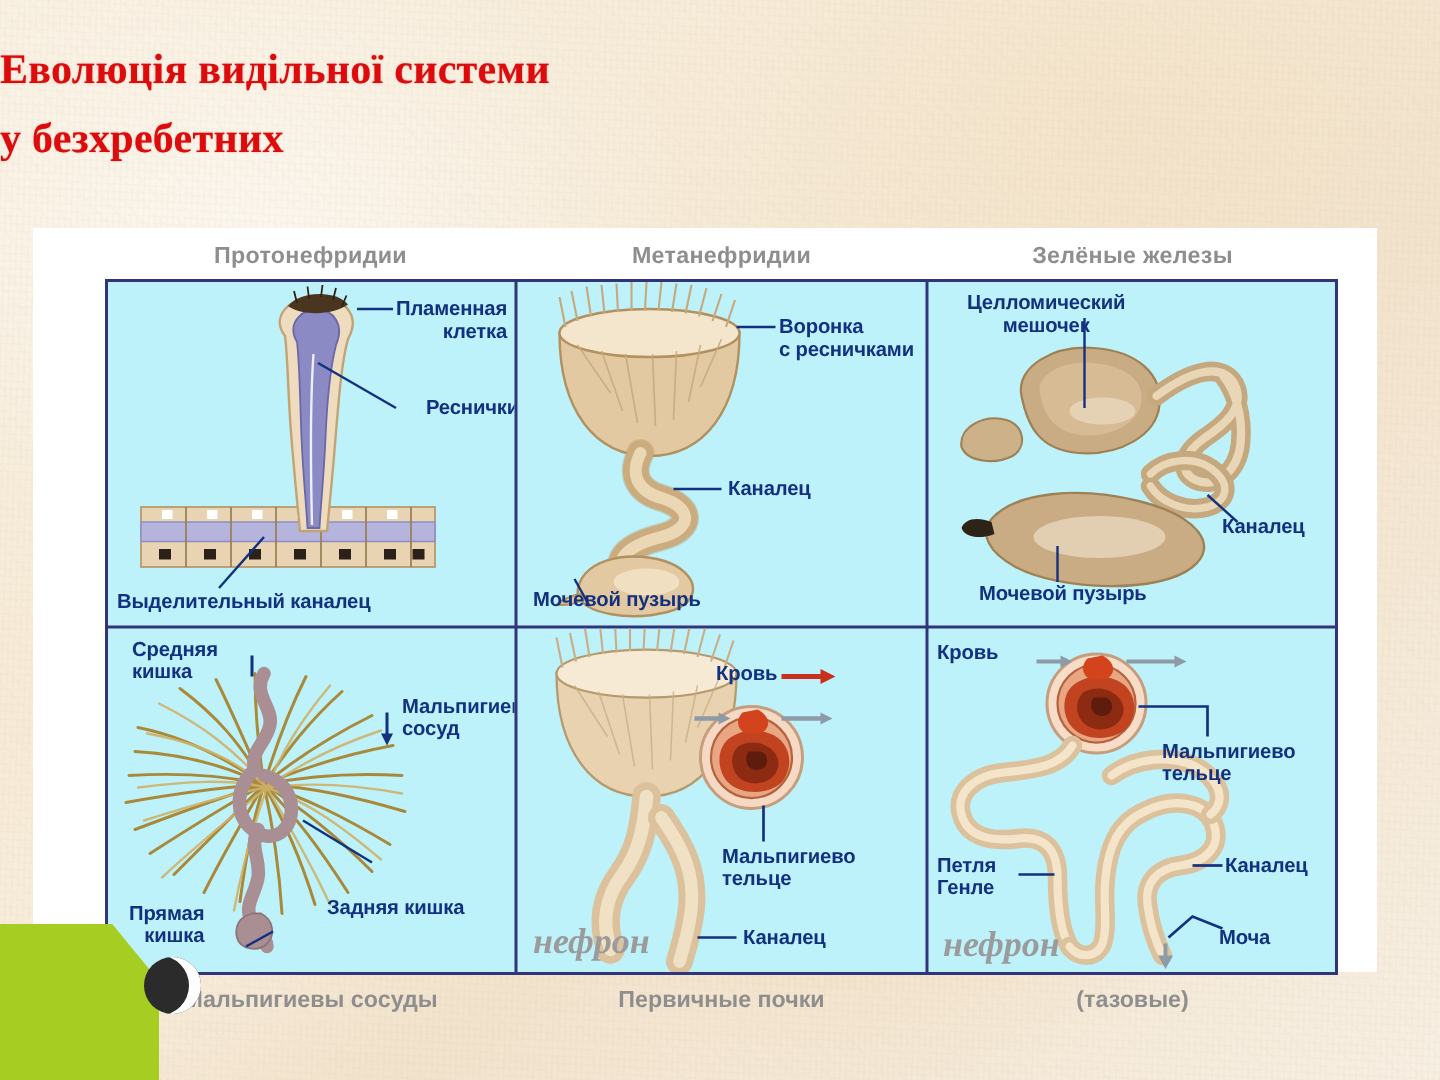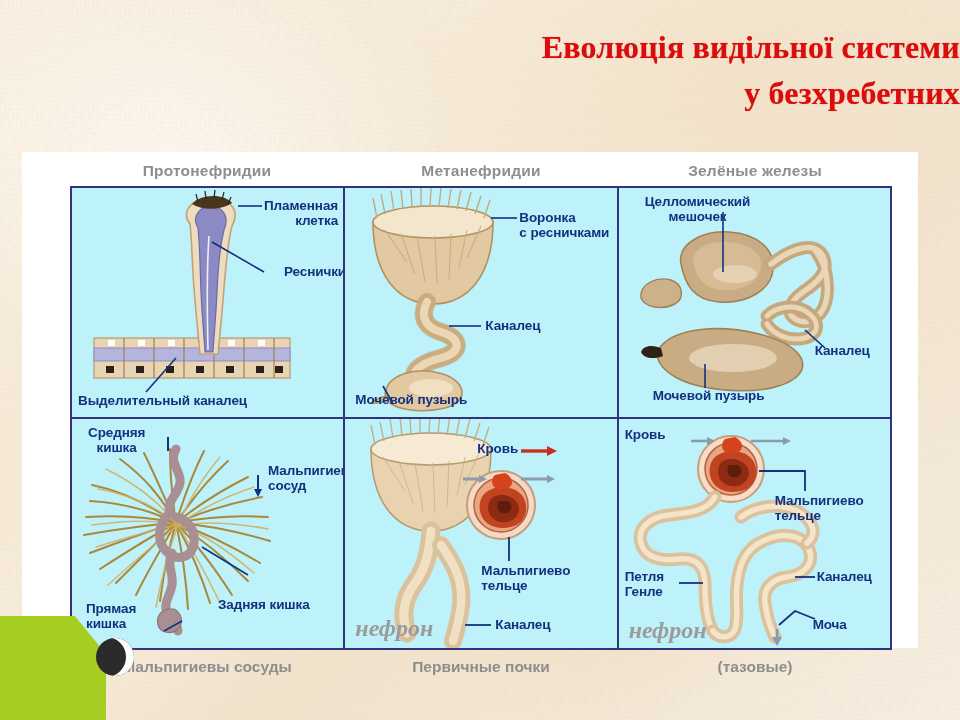--- a/index.html
+++ b/index.html
@@ -33,24 +33,24 @@
       repeating-linear-gradient(92deg, rgba(205,180,145,.10) 0px, rgba(205,180,145,.10) 1px, rgba(255,255,255,0) 1px, rgba(255,255,255,0) 4px),
       repeating-linear-gradient(3deg, rgba(198,172,138,.08) 0px, rgba(198,172,138,.08) 1px, rgba(255,255,255,0) 1px, rgba(255,255,255,0) 5px),
       repeating-linear-gradient(47deg, rgba(215,195,165,.07) 0px, rgba(215,195,165,.07) 2px, rgba(255,255,255,0) 2px, rgba(255,255,255,0) 9px);
     pointer-events: none;
   }
 
   
   #title {
     position: absolute;
     left: 0; right: 0; top: 24px;
-    text-align: right;
+    text-align: left;
     font-family: "Liberation Serif", "DejaVu Serif", serif;
     font-weight: bold;
-    font-size: 32px;
+    font-size: 28px;
     line-height: 46px;
     color: #dd0b0b;
     letter-spacing: .2px;
     text-shadow: 0 0 1px rgba(160,0,0,.45);
     z-index: 6;
   }
   #title .l2 { display: block; }
 
   
   #plate {
@@ -390,25 +390,25 @@
                      C100 204 106 206 106 212" fill="none" stroke="#a98f93" stroke-width="9" stroke-linecap="round"></path>
             <path d="M96 190 C88 192 84 198 86 206 C88 214 100 216 106 210
                      C112 204 110 194 102 190 Z" fill="#a98f93" stroke="#8d7478" stroke-width="1.2"></path>
 
             <line x1="96" y1="18" x2="96" y2="32" stroke="#13317e" stroke-width="2"></line>
             <line x1="186" y1="56" x2="186" y2="74" stroke="#13317e" stroke-width="2"></line>
             <polygon points="186,78 182,70 190,70" fill="#13317e"></polygon>
             <line x1="176" y1="156" x2="130" y2="128" stroke="#13317e" stroke-width="1.6"></line>
             <line x1="110" y1="202" x2="92" y2="212" stroke="#13317e" stroke-width="1.6"></line>
           </svg>
-          <div class="lbl" style="left:16px; top:6px; text-align:center;">Средняя
+          <div class="lbl" style="left:16px; top:6px; text-align:left;">Средняя
 кишка</div>
           <div class="lbl" style="left:196px; top:44px;">Мальпигиев
 сосуд</div>
-          <div class="lbl" style="left:14px; top:182px; text-align:left;">Прямая
+          <div class="lbl" style="left:14px; top:182px; text-align:right;">Прямая
 кишка</div>
           <div class="lbl" style="left:146px; top:178px;">Задняя кишка</div>
         </div>
 
         <div class="cell">
           <svg class="art" width="272" height="229" viewBox="0 0 272 229">
 
             <path d="M26 30 C26 82 50 112 86 112 C122 112 146 82 146 30
                      C118 40 54 40 26 30 Z" fill="#e8d2b0" stroke="#b59a6d" stroke-width="1.5"></path>
             <ellipse cx="86" cy="30" rx="60" ry="16" fill="#f6ead5" stroke="#b59a6d" stroke-width="1.5"></ellipse>

